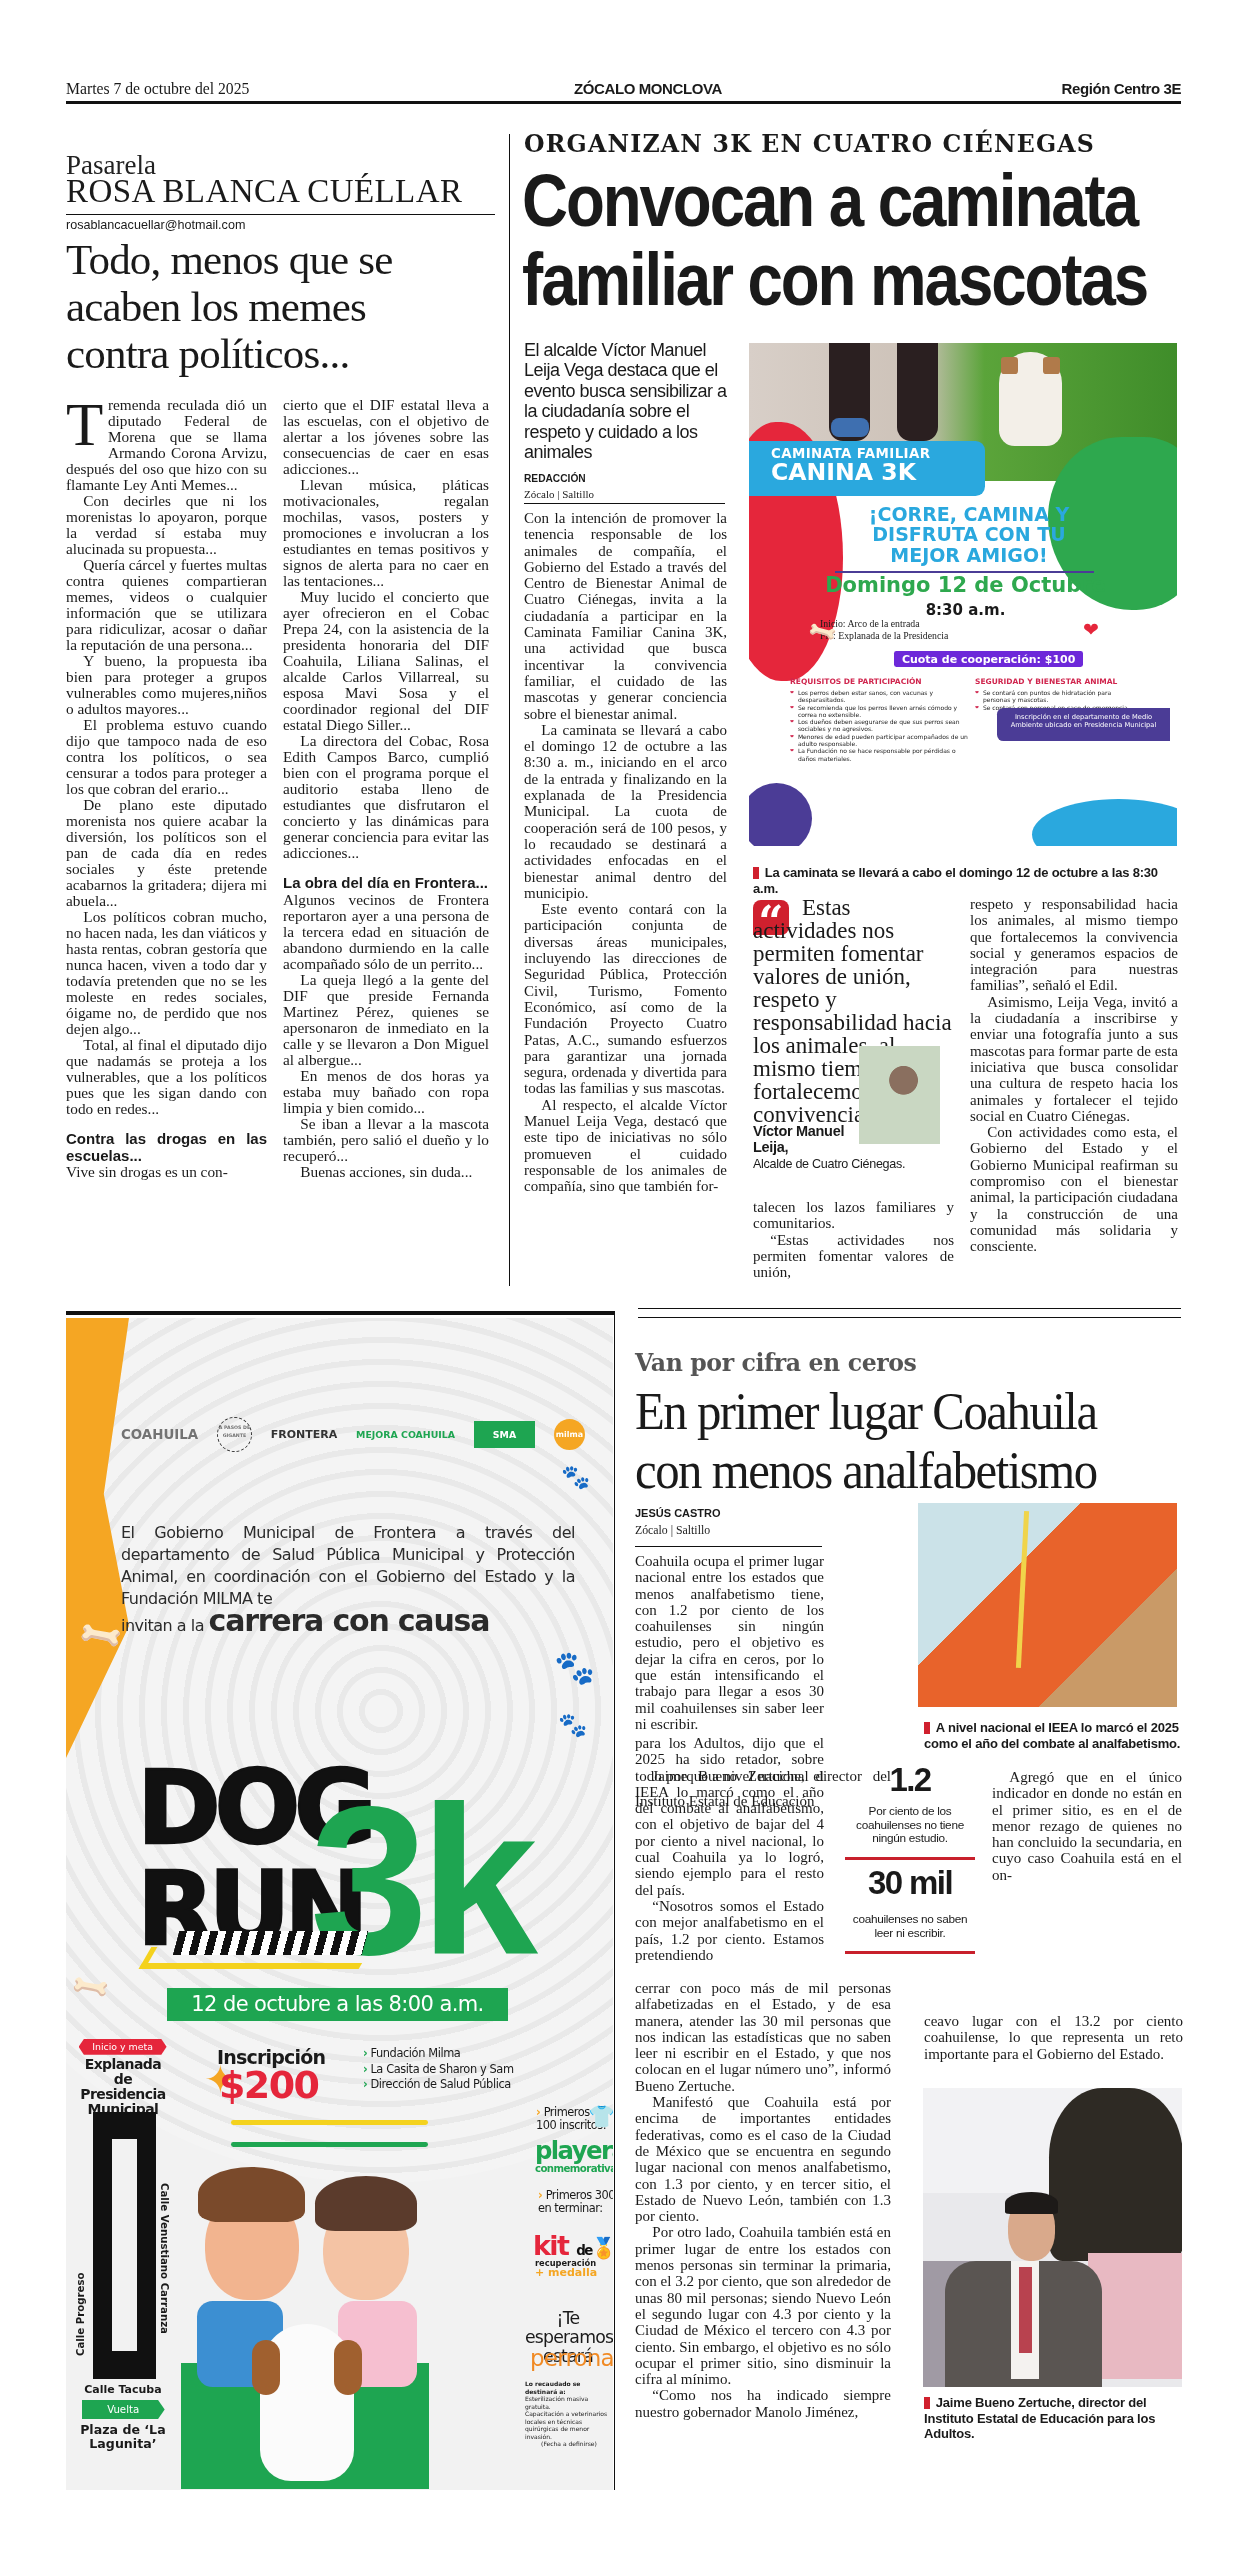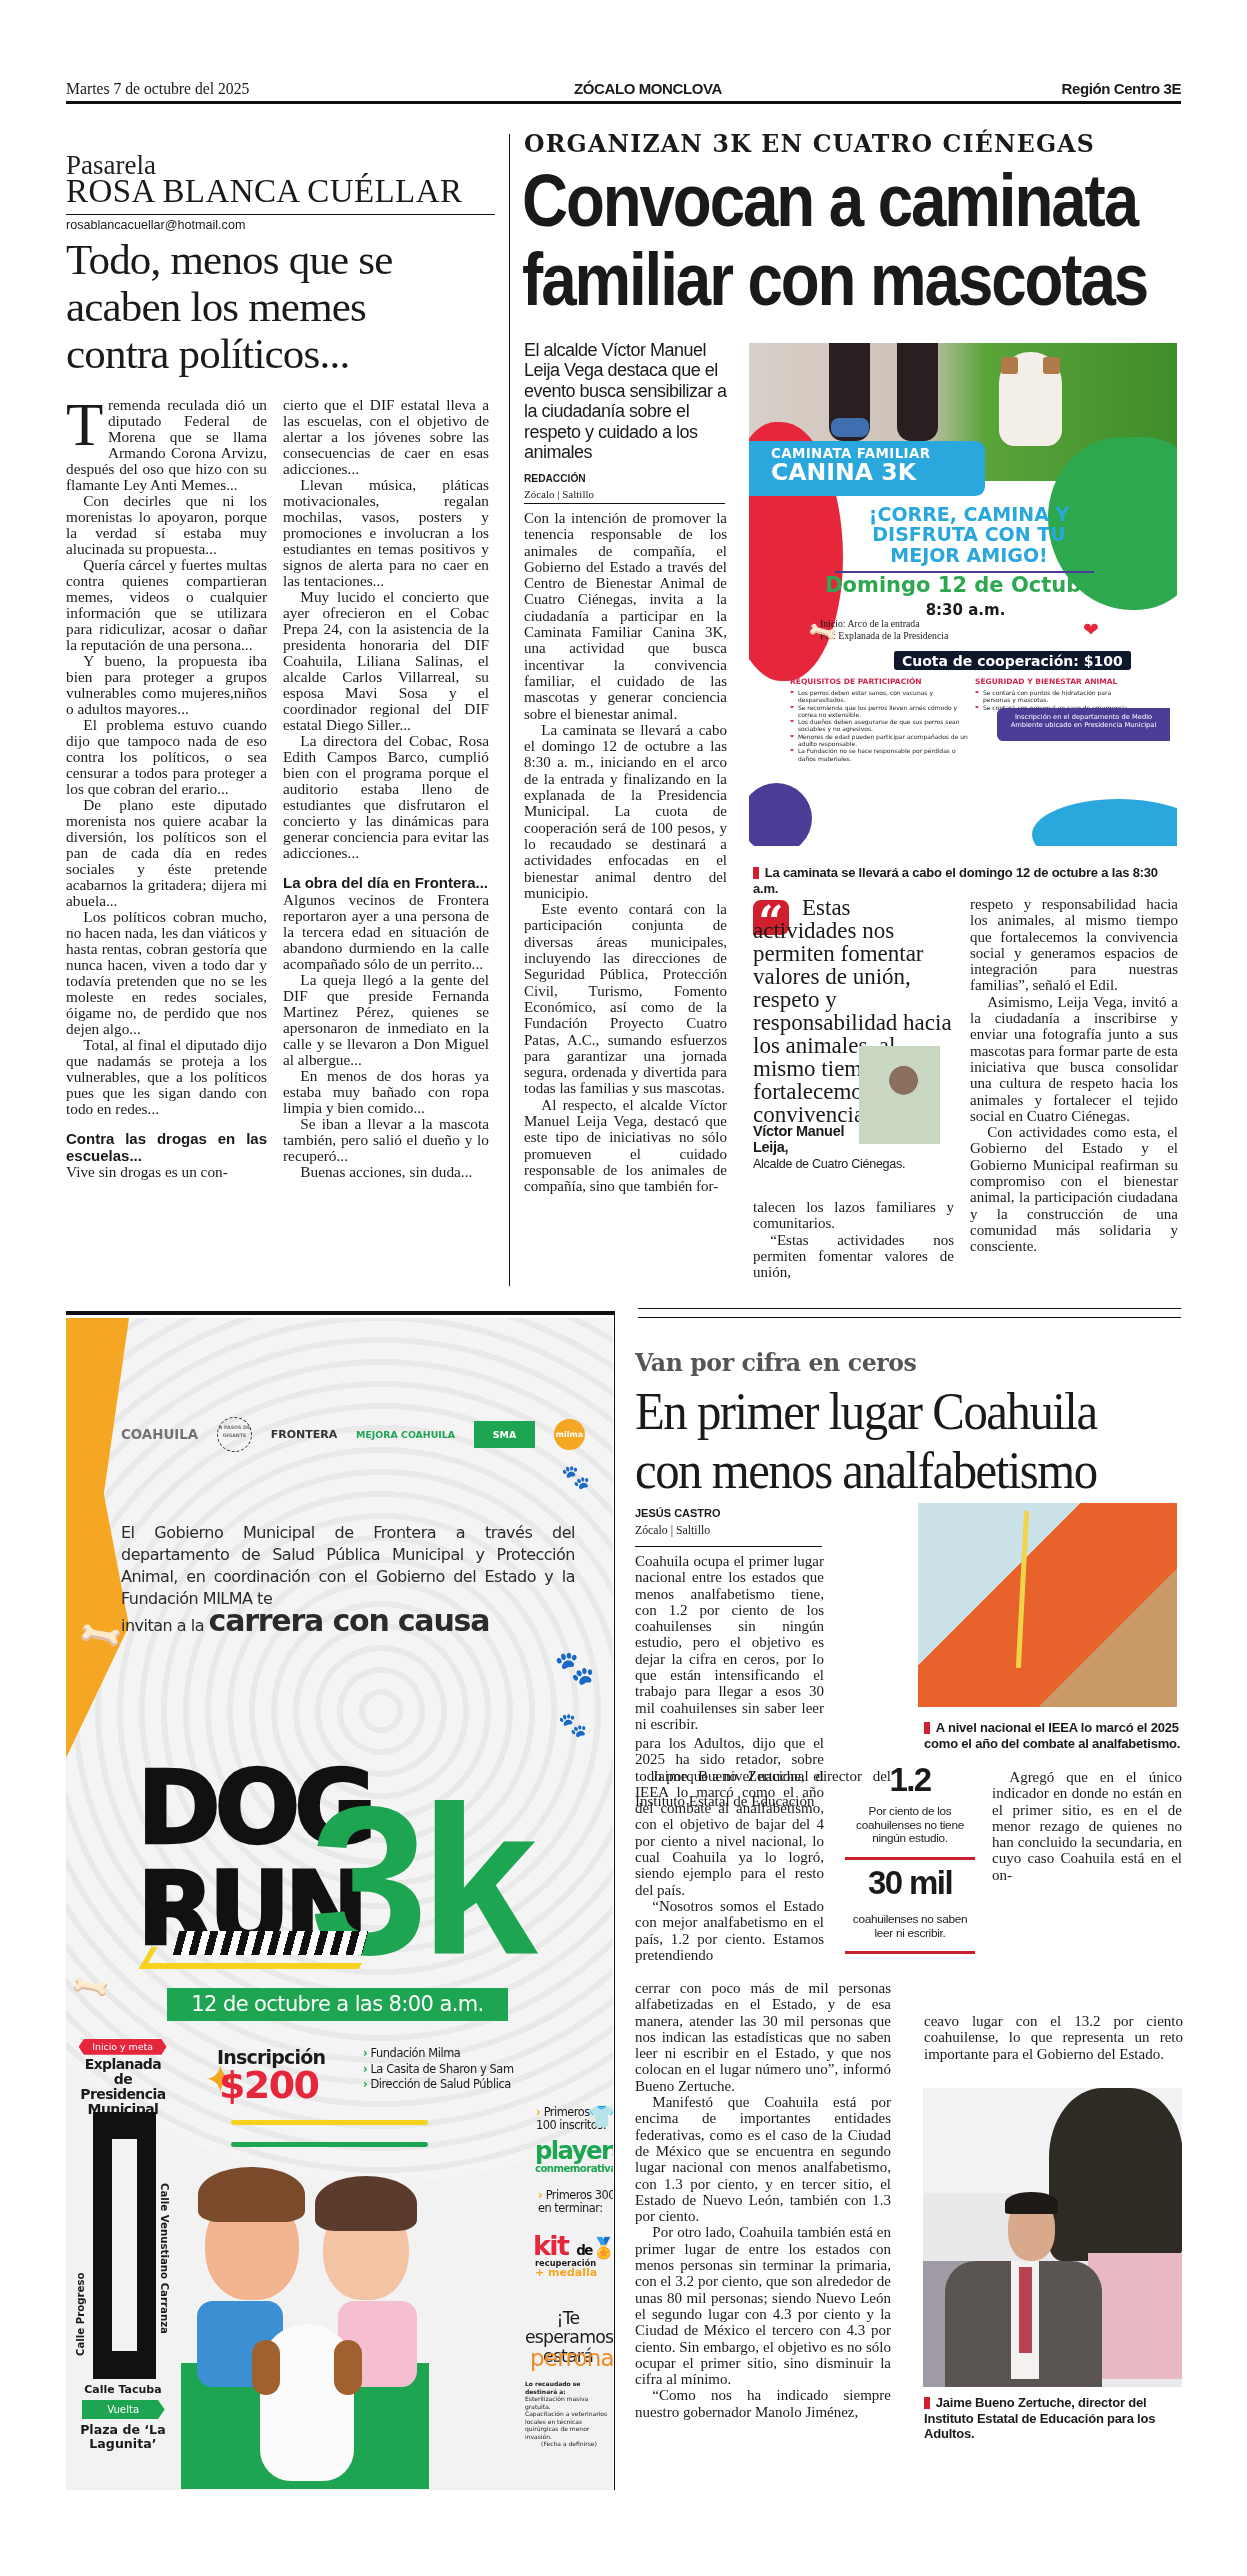--- a/index.html
+++ b/index.html
@@ -38,21 +38,21 @@
 .dog1 .ear{position:absolute;top:4.7px;width:17.3px;height:17.3px;background:#b07a4a;border-radius:3.1px}
 .blob{position:absolute;border-radius:50%}
 .p1-banner{position:absolute;left:0;top:98px;width:236px;height:55px;background:#2aa8de;border-radius:0 9.4px 9.4px 0;color:#fff;font-family:"DejaVu Sans",sans-serif;font-weight:bold;padding:4.7px 0 0 22px}
 .p1-banner .a{font-size:13.4px;letter-spacing:0.4px}
 .p1-banner .b{font-size:23.6px;line-height:23.6px}
 .p1-slogan{position:absolute;left:94px;width:252px;top:161px;text-align:center;color:#2aa8de;font-family:"DejaVu Sans",sans-serif;font-weight:bold;font-size:19px;line-height:20.4px}
 .p1-hr{position:absolute;left:86px;width:259px;top:228px;height:2.4px;background:#4b3c96}
 .p1-date{position:absolute;left:71px;width:291px;top:230px;text-align:center;color:#2ea84e;font-family:"DejaVu Sans",sans-serif;font-weight:bold;font-size:21px}
 .p1-time{position:absolute;left:71px;width:291px;top:258px;text-align:center;font-family:"DejaVu Sans",sans-serif;font-size:15px;font-weight:bold}
 .p1-place{position:absolute;left:71px;width:291px;top:275px;text-align:left;font-family:Liberation Serif, serif;font-size:9.8px;line-height:11.8px}
-.p1-cuota{position:absolute;left:145px;top:308px;padding:1.6px 7.9px;background:#0f172a;color:#fff;font-family:"DejaVu Sans",sans-serif;font-weight:bold;font-size:14px;border-radius:2.4px}
+.p1-cuota{position:absolute;left:145px;top:308px;padding:1.6px 7.9px;background:#6d28d9;color:#fff;font-family:"DejaVu Sans",sans-serif;font-weight:bold;font-size:11px;border-radius:2.4px}
 .p1-h{position:absolute;color:#d0264e;font-family:"DejaVu Sans",sans-serif;font-weight:bold;font-size:7.5px}
 .p1-list{position:absolute;font-family:"DejaVu Sans",sans-serif;font-size:6px;line-height:7.3px;color:#222}
 .p1-list li{list-style:none;padding-left:7.9px;position:relative}
 .p1-list li:before{content:"❤";position:absolute;left:0;color:#d0264e;font-size:4.7px}
 .p1-insc{position:absolute;left:248px;top:365px;width:173px;height:33px;background:#4b3c96;color:#fff;border-radius:6.3px 0 0 6.3px;font-family:"DejaVu Sans",sans-serif;font-size:6.7px;line-height:7.9px;text-align:center;padding:6.3px 6.3px}
 
 .quote-text{font-family:"Liberation Serif",serif;font-size:23px;line-height:23px}
 .quote-mark{font-family:"DejaVu Serif",serif;font-weight:bold;color:#fff;background:#d0202e;border-radius:7.9px 7.9px 7.9px 0;width:36px;height:35px;font-size:44px;line-height:46px;text-align:center}
 .q-name{font-family:"Liberation Sans",sans-serif;font-weight:bold;font-size:14.5px;line-height:15.7px;letter-spacing:-0.3px}
 .q-role{font-family:"Liberation Sans",sans-serif;font-size:12.6px;letter-spacing:-0.3px}

